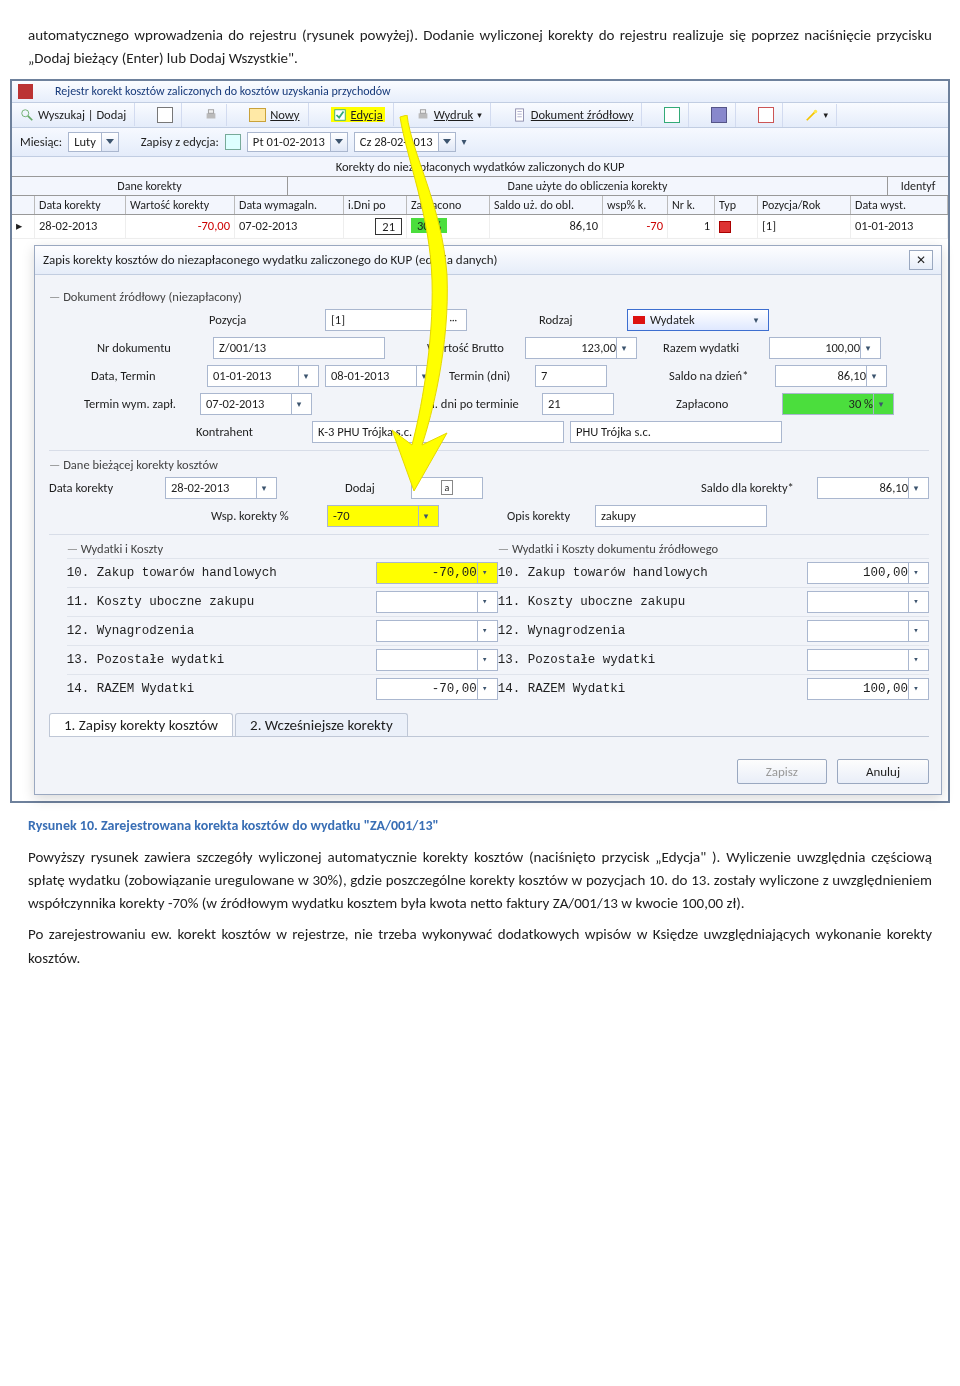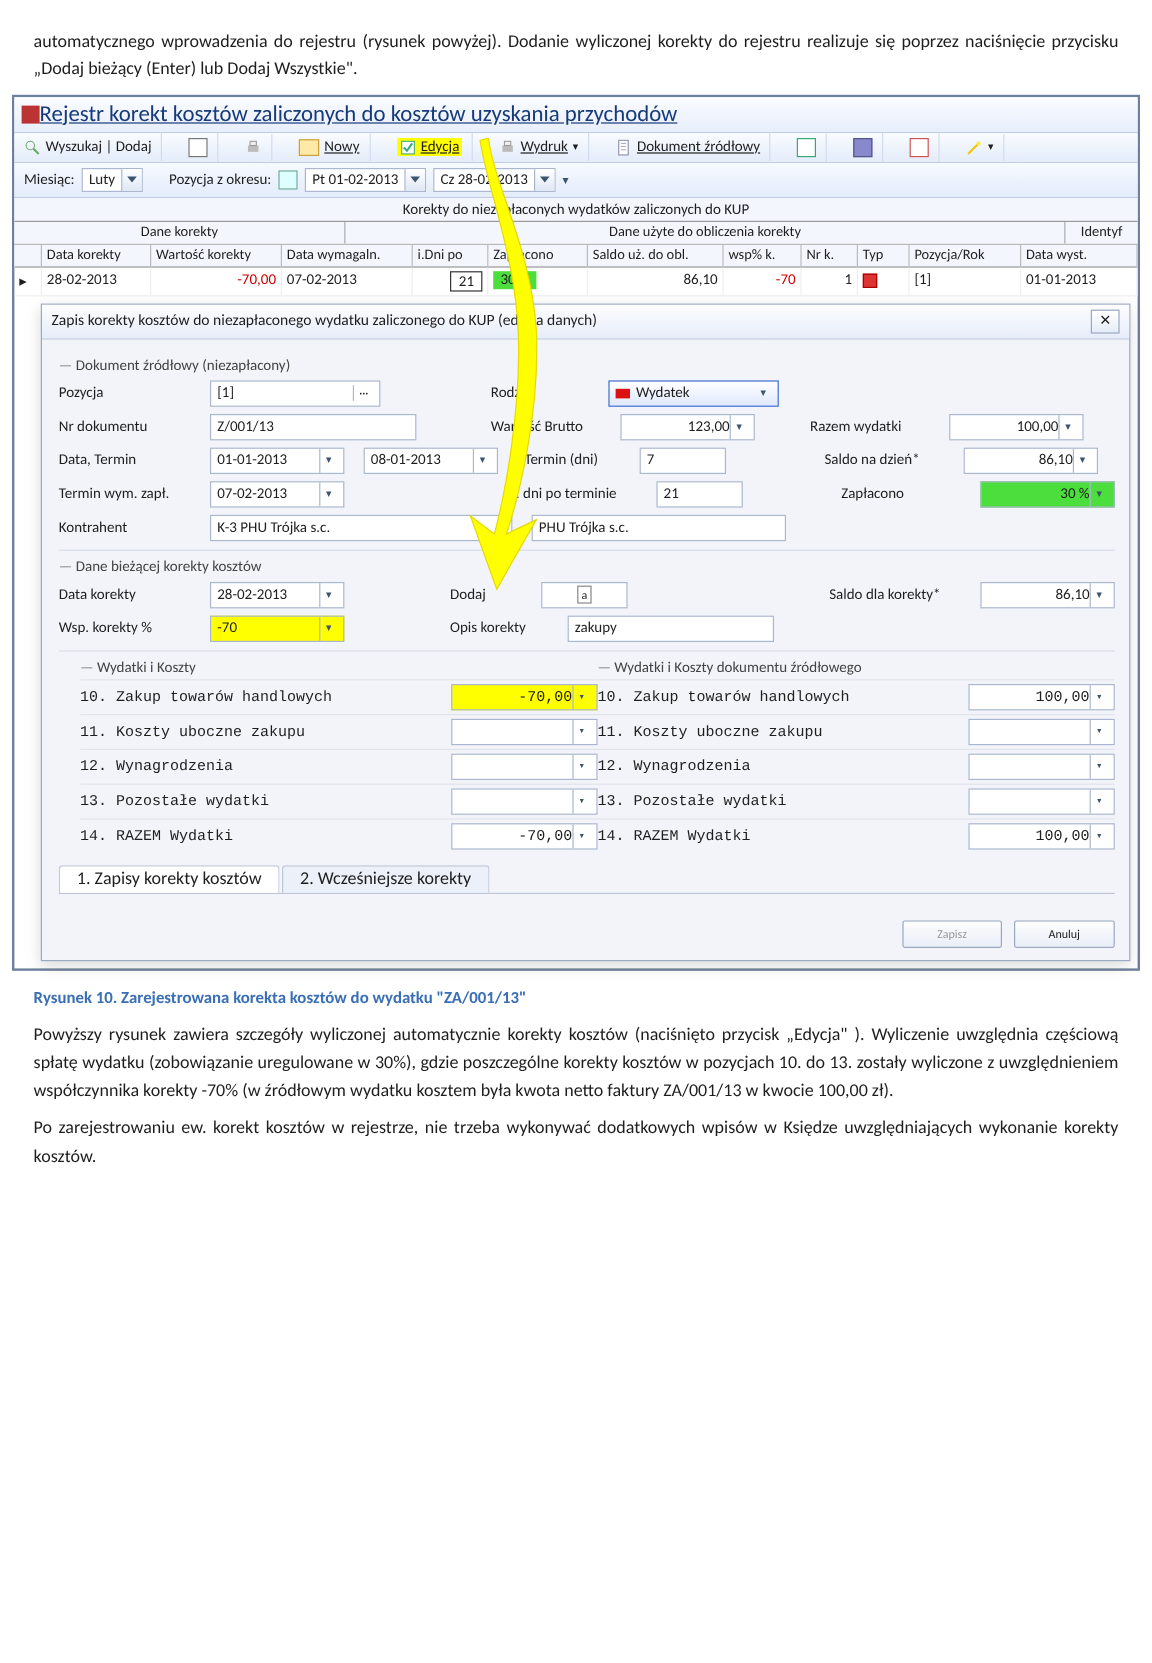--- a/index.html
+++ b/index.html
@@ -2,21 +2,21 @@
 <html><head>
 <meta charset="utf-8">
 <style>
   body { margin:0; font-family: Calibri, Arial, sans-serif; font-size:15px; color:#1e1e1e; background:#fff; width:960px; }
   .doc-text { padding:24px 28px 8px 28px; line-height:1.55; text-align:justify; }
   .caption { color:#3a6fb5; font-weight:600; padding:14px 28px 6px 28px; font-size:14px; }
   .caption .cap-title { display:inline; }
 
   
   .screenshot-wrap { border:2px solid #6e819c; margin:0 10px; background:#fff; position:relative; }
-  .titlebar { display:flex; align-items:center; gap:0; padding:3px 6px; background:linear-gradient(#fafcff,#e7eefb); font-size:19px; color:#173a7a; border-bottom:1px solid #c1cde2;text-decoration:underline; }
+  .titlebar { display:flex; align-items:center; gap:22px; padding:3px 6px; background:linear-gradient(#fafcff,#e7eefb); font-size:12px; color:#173a7a; border-bottom:1px solid #c1cde2; }
   .tb-icon { width:15px; height:15px; background:#b33; display:inline-block; }
   .toolbar { display:flex; align-items:center; gap:14px; padding:0; background:linear-gradient(#f9fbff,#e4ecfa); border-bottom:1px solid #c1cde2; font-size:12.5px; }
   .tbtn { display:flex; align-items:center; gap:4px; padding:4px 8px; border-right:1px solid #d2dbf0; cursor:default; }
   .tbtn svg, .tbtn .ico { width:14px; height:14px; flex:0 0 auto; }
   .tbtn .ul { text-decoration:underline; }
   .hi-yellow { background:#ffff00; padding:0 2px; }
   .ico-sq { width:14px;height:14px;display:inline-block;border:1px solid #777;background:#fff; }
   .ico-folder { width:15px;height:12px;border:1px solid #c9a23a;background:#ffe9a6;display:inline-block; }
 
   .tool2 { display:flex; align-items:center; gap:6px; padding:4px 8px; background:linear-gradient(#f6f9ff,#e4ecfa); border-bottom:1px solid #c1cde2; font-size:12.5px; }
@@ -39,42 +39,42 @@
   .minisq { width:10px;height:10px;display:inline-block;background:#d33; vertical-align:middle; border:1px solid #a00; }
 
   
   .dialog { margin:6px 6px 6px 22px; border:1px solid #9aa8c0; background:#f2f4f9; box-shadow:0 4px 12px rgba(0,0,0,.15); }
   .dlg-title { display:flex; align-items:center; justify-content:space-between; padding:4px 8px; background:linear-gradient(#fdfdff,#e6edf9); font-size:13px; border-bottom:1px solid #c2cde0; }
   .closebox { width:22px;height:18px;border:1px solid #9aa8c0; display:flex;align-items:center;justify-content:center;font-size:12px; background:linear-gradient(#fff,#e6edf9); }
   .dlg-body { padding:8px 12px 12px 14px; font-size:12.5px; }
   .section-lbl { font-size:12.5px; color:#444; padding:6px 0 2px 0; }
   .section-lbl::before { content:"— "; color:#888; }
   .dlg-body > .section-row { border-top:1px solid #d8dde8; margin-top:4px; }
-  .frow { display:flex; align-items:center; gap:16px; padding:3px 0; }
+  .frow { display:flex; align-items:center; gap:6px; padding:3px 0;justify-content:center; }
   .flabel { width:110px; flex:0 0 auto; }
   .finput { border:1px solid #aab7cf; background:#fff; height:20px; display:flex; align-items:center; padding:0 5px; }
   .w60{width:60px;} .w100{width:100px;} .w130{width:130px;} .w160{width:160px;} .w200{width:200px;} .w240{width:240px;}
   .inval { flex:1; text-align:left; }
   .inval.r { text-align:right; }
   .to-dd { width:14px; height:20px; border-left:1px solid #aab7cf; display:flex; align-items:center; justify-content:center; }
   .to-dd::after { content:"▾"; font-size:9px; color:#3c546e; }
   .rodzaj { border:1px solid #3d6ed0; background:linear-gradient(#fff,#dfe8ff); display:flex; align-items:center; gap:5px; padding:0 5px; height:20px; }
   .rodzaj .redchunk { width:12px;height:8px;background:#d11; }
   .green-input { background:#4bde3d; }
   .wk-left { display:flex; flex-direction:column; width:49%; }
   .wk-right { display:flex; flex-direction:column; width:49%; }
   .wk-cols { display:flex; justify-content:flex-end; }
   .wk-row { display:flex; align-items:center; justify-content:space-between; padding:3px 0; border-top:1px solid #e0e4ec;font-family:Liberation Mono, monospace; }
   .wk-row:first-of-type { border-top-color:#d8dde8; }
   .wval { width:110px; }
   .tabs { display:flex; gap:2px; margin-top:10px; border-bottom:1px solid #bfc7d6; }
   .tab { border:1px solid #bfc7d6; border-bottom:none; padding:2px 14px; background:#ebf0f9; border-radius:3px 3px 0 0; font-size:15px; }
   .tab.active { background:#fff; }
   .dlg-buttons { display:flex; justify-content:flex-end; gap:10px; padding:10px 12px; }
-  .btn { border:1px solid #9aa8c0; background:linear-gradient(#fdfdfd,#e9eef8); padding:4px 28px; font-size:10px; border-radius:2px; }
+  .btn { border:1px solid #9aa8c0; background:linear-gradient(#fdfdfd,#e9eef8); padding:4px 28px; font-size:13px; border-radius:2px; }
   .btn.disabled { color:#999; }
 
   
   .arrow-wrap { position:absolute; left:340px; top:34px; width:110px; height:380px; pointer-events:none; }
   
 
   .hi-field { background:#ffff00; }
 </style>
 </head>
 <body>
@@ -153,21 +153,21 @@
     </div>
   </div>
 
   <div class="tool2">
     <span>Miesiąc:</span>
     <div class="dropdown">
         <span>Luty</span>
         <div class="dd-arrow"></div>
       </div>
     <span style="width:10px;"></span>
-    <span>Pozycja z okresu:</span>
+    <span>Zapisy z edycja:</span>
     <span class="ico-sq" style="border-color:#7a9;background:#dff;"></span>
     <div class="dropdown">
         <span>Pt 01-02-2013</span>
         <div class="dd-arrow"></div>
       </div>
     <div class="dropdown">
         <span>Cz 28-02-2013</span>
         <div class="dd-arrow"></div>
       </div>
     <span style="font-size:10px;color:#3c546e;">▾</span>

